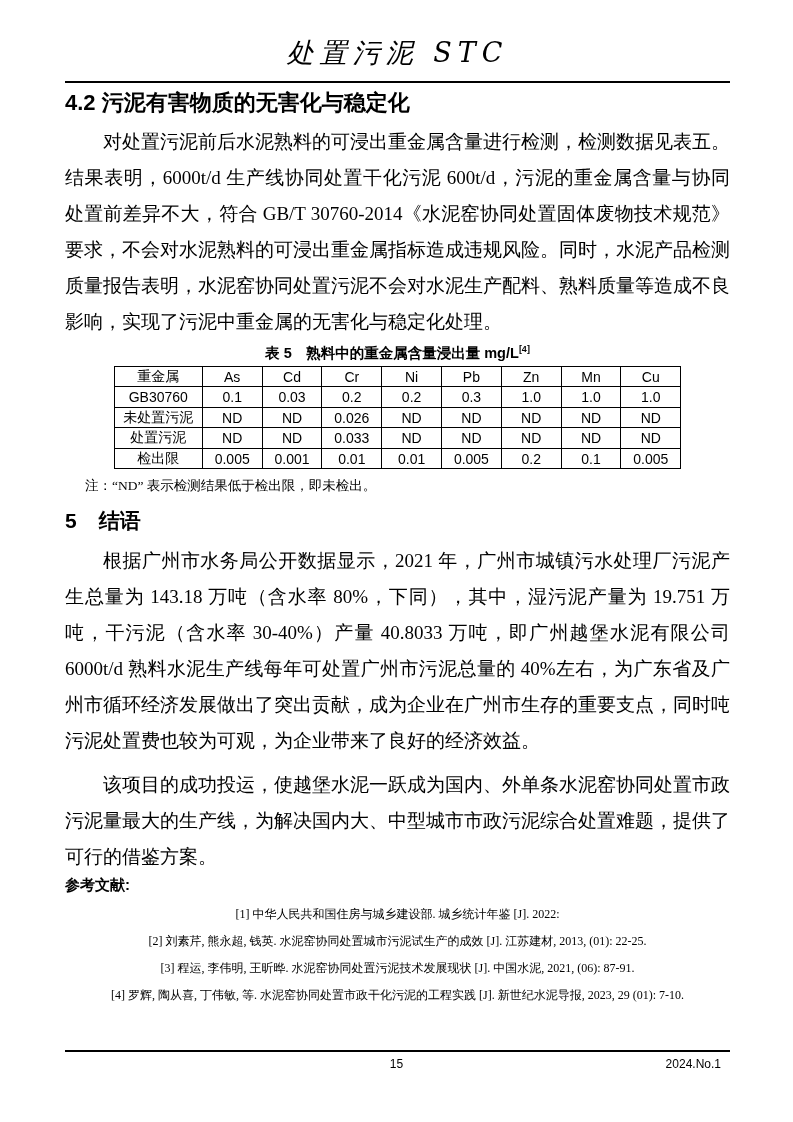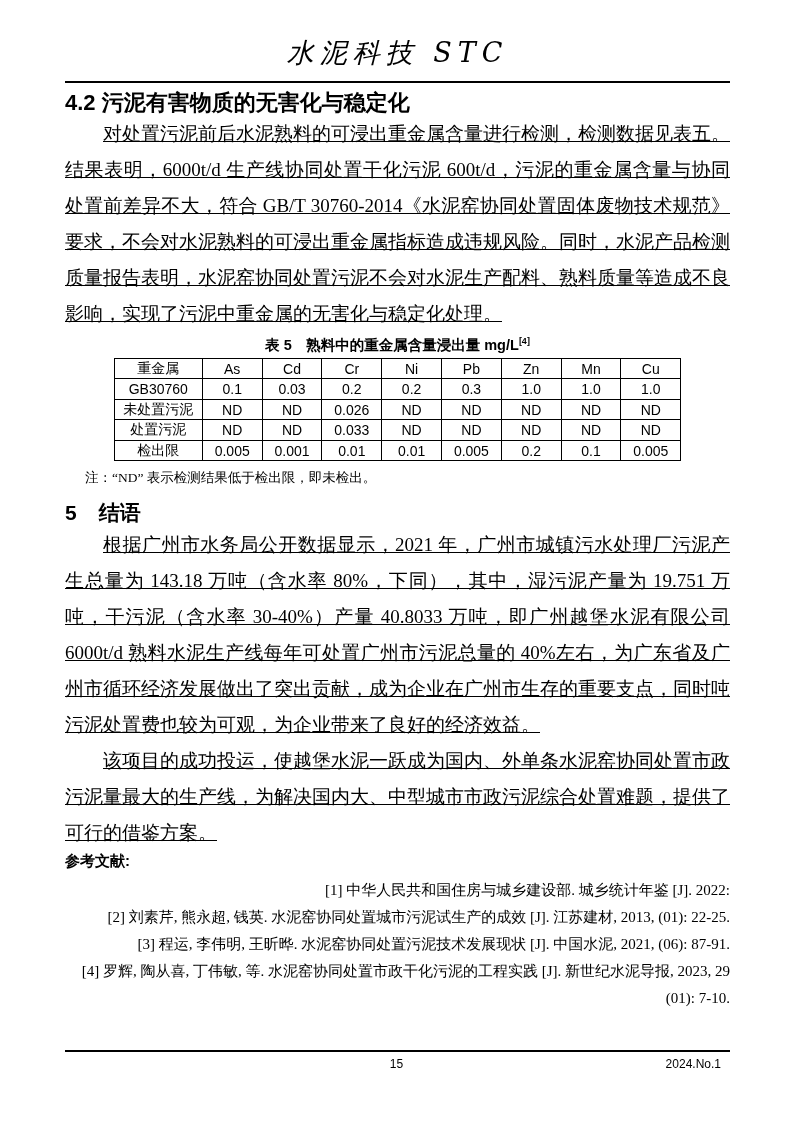--- a/index.html
+++ b/index.html
@@ -23,22 +23,21 @@
 
   .sec42-heading {
     font-family:"Liberation Sans","DejaVu Sans",sans-serif;
     font-weight:bold; font-size:22px;
     margin:7px 0 0 0; line-height:26px;
   }
 
   .body-para {
     font-size:19px; line-height:36px;
     text-align:justify; text-indent:2em;
-    margin:0 0 0 0;
-    text-decoration:underline;
+    margin:8px 0 0 0;
   }
 
   .tbl-caption {
     text-align:center;
     font-family:"Liberation Sans","DejaVu Sans",sans-serif;
     font-weight:bold; font-size:14.5px;
     line-height:19px;
   }
   .tbl-caption sup { font-size:9px; }
 
@@ -65,22 +64,22 @@
   }
   .sec5-heading .sec-num { margin-right:22px; }
 
   .refs-heading {
     font-family:"Liberation Sans","DejaVu Sans",sans-serif;
     font-weight:bold; font-size:15px;
     line-height:20px;
   }
   .refs-list { margin-top:6px; }
   .ref-item {
-    font-size:15px; line-height:27px;
-    text-align:right;
+    font-size:12px; line-height:27px;
+    text-align:center;
   }
 
   .footer-rule {
     position:absolute; left:65px; right:63px; top:1050px;
     border-top:2.5px solid #000;
   }
   .footer-page {
     position:absolute; top:1057px; left:0; width:100%;
     text-align:center;
     font-family:"Liberation Sans","DejaVu Sans",sans-serif;
@@ -90,21 +89,21 @@
     position:absolute; top:1057px; right:72px;
     font-family:"Liberation Sans","DejaVu Sans",sans-serif;
     font-size:12px;
   }
 </style>
 </head>
 <body>
 
 <div class="page">
 
-  <div class="journal-header">水泥科技 STC</div>
+  <div class="journal-header">处置污泥 STC</div>
 
   <div class="header-rule"></div>
 
   <h2 class="sec42-heading">4.2 污泥有害物质的无害化与稳定化</h2>
 
   <p class="body-para">对处置污泥前后水泥熟料的可浸出重金属含量进行检测，检测数据见表五。结果表明，6000t/d 生产线协同处置干化污泥 600t/d，污泥的重金属含量与协同处置前差异不大，符合 GB/T 30760-2014《水泥窑协同处置固体废物技术规范》要求，不会对水泥熟料的可浸出重金属指标造成违规风险。同时，水泥产品检测质量报告表明，水泥窑协同处置污泥不会对水泥生产配料、熟料质量等造成不良影响，实现了污泥中重金属的无害化与稳定化处理。</p>
 
   <div class="tbl-caption">
     <span>表 5　熟料中的重金属含量浸出量 mg/L</span><sup>[4]</sup>
   </div>

